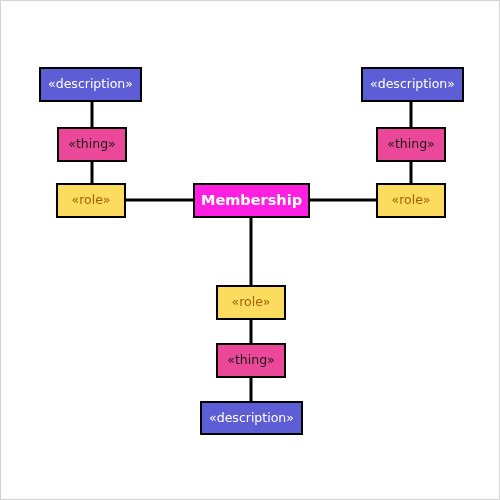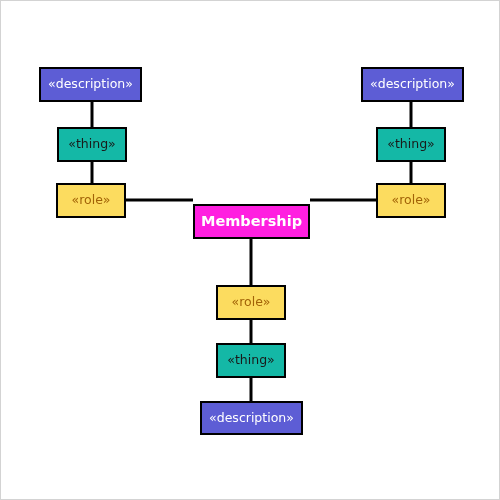--- a/index.html
+++ b/index.html
@@ -40,21 +40,21 @@
   .node .node-label {
     display: block;
     white-space: nowrap;
   }
   .node-description {
     background: #5d5dd5;
     color: #ffffff;
     font-size: 12.5px;
   }
   .node-thing {
-    background: #14b8a6;
+    background: #ec4899;
     color: #1a1a1a;
     font-size: 12.5px;
   }
   .node-role {
     background: #fcdc5f;
     color: #a16207;
     font-size: 12.5px;
   }
   .node-central {
     background: #ff1fe0;
@@ -85,21 +85,21 @@
   <div id="nodes-group">
       <div class="node node-description" style="left: 38px; top: 66px; width: 103px; height: 35px;">
         <span class="node-label">«description»</span>
       </div>
       <div class="node node-thing" style="left: 56px; top: 126px; width: 70px; height: 35px;">
         <span class="node-label">«thing»</span>
       </div>
       <div class="node node-role" style="left: 55px; top: 182px; width: 70px; height: 35px;">
         <span class="node-label">«role»</span>
       </div>
-      <div class="node node-central" style="left: 192px; top: 182px; width: 117px; height: 35px; margin-top: 21px;">
+      <div class="node node-central" style="left: 192px; top: 182px; width: 117px; height: 35px;">
         <span class="node-label">Membership</span>
       </div>
       <div class="node node-description" style="left: 360px; top: 66px; width: 103px; height: 35px;">
         <span class="node-label">«description»</span>
       </div>
       <div class="node node-thing" style="left: 375px; top: 126px; width: 70px; height: 35px;">
         <span class="node-label">«thing»</span>
       </div>
       <div class="node node-role" style="left: 375px; top: 182px; width: 70px; height: 35px;">
         <span class="node-label">«role»</span>

